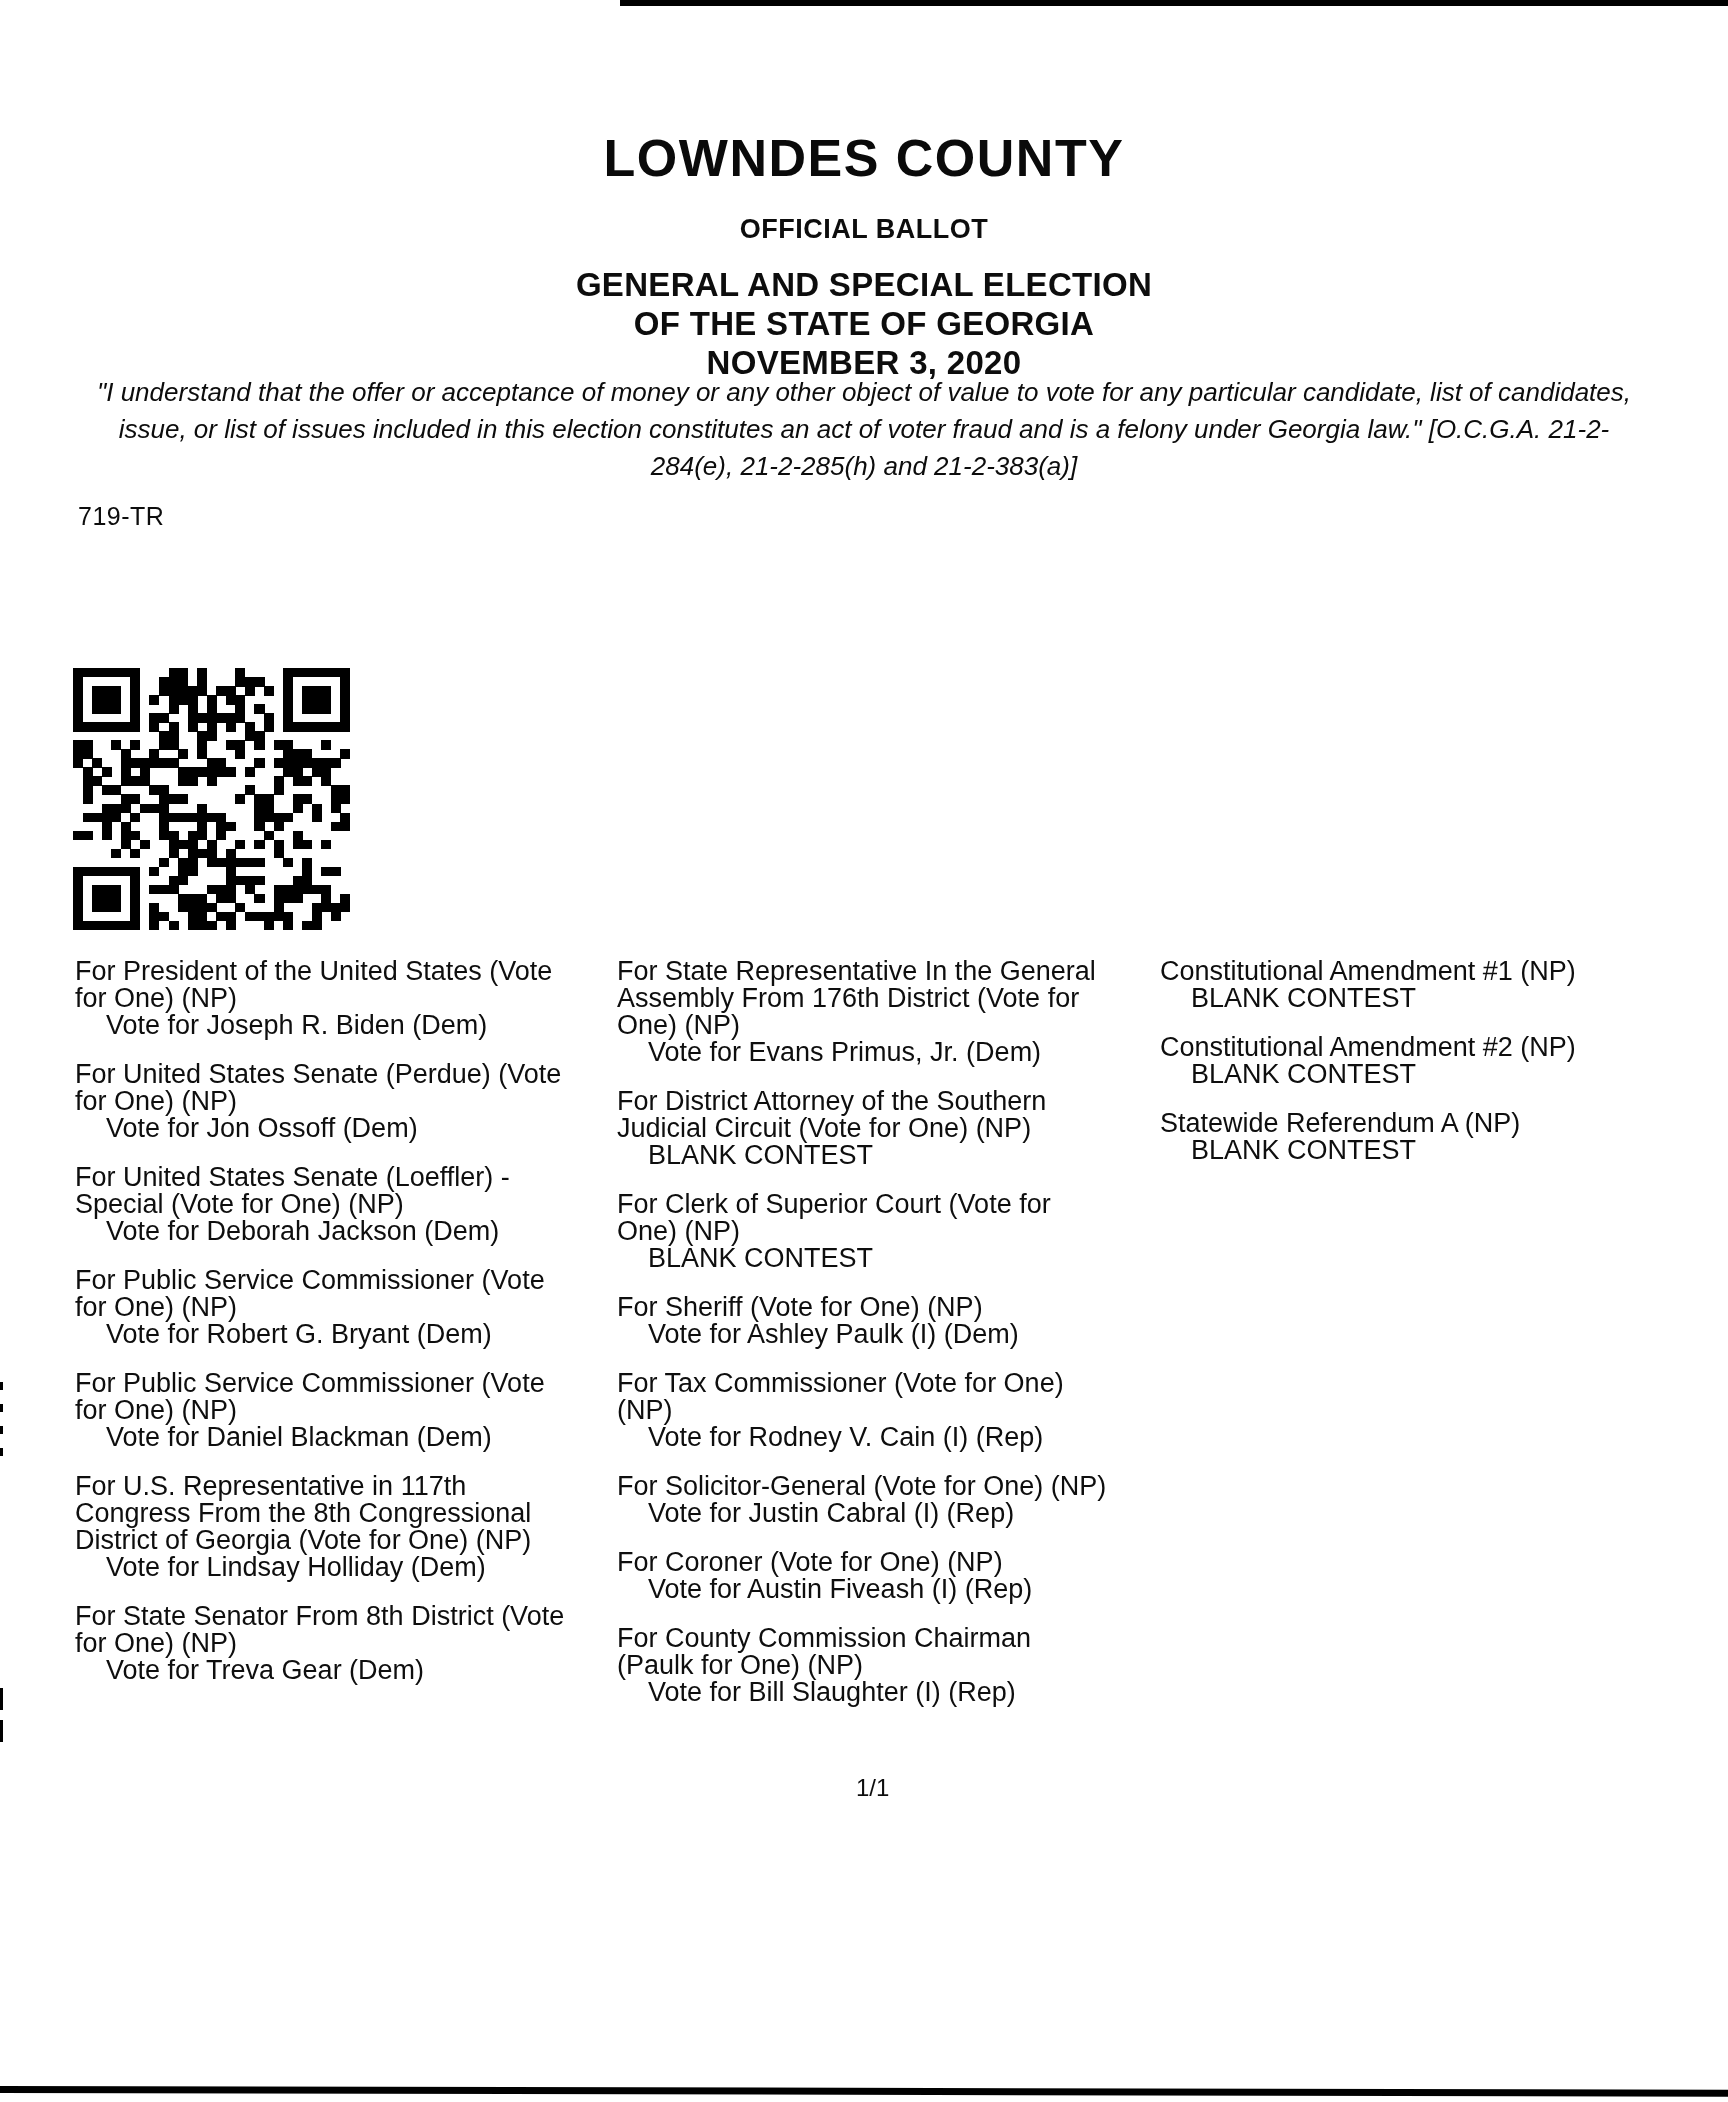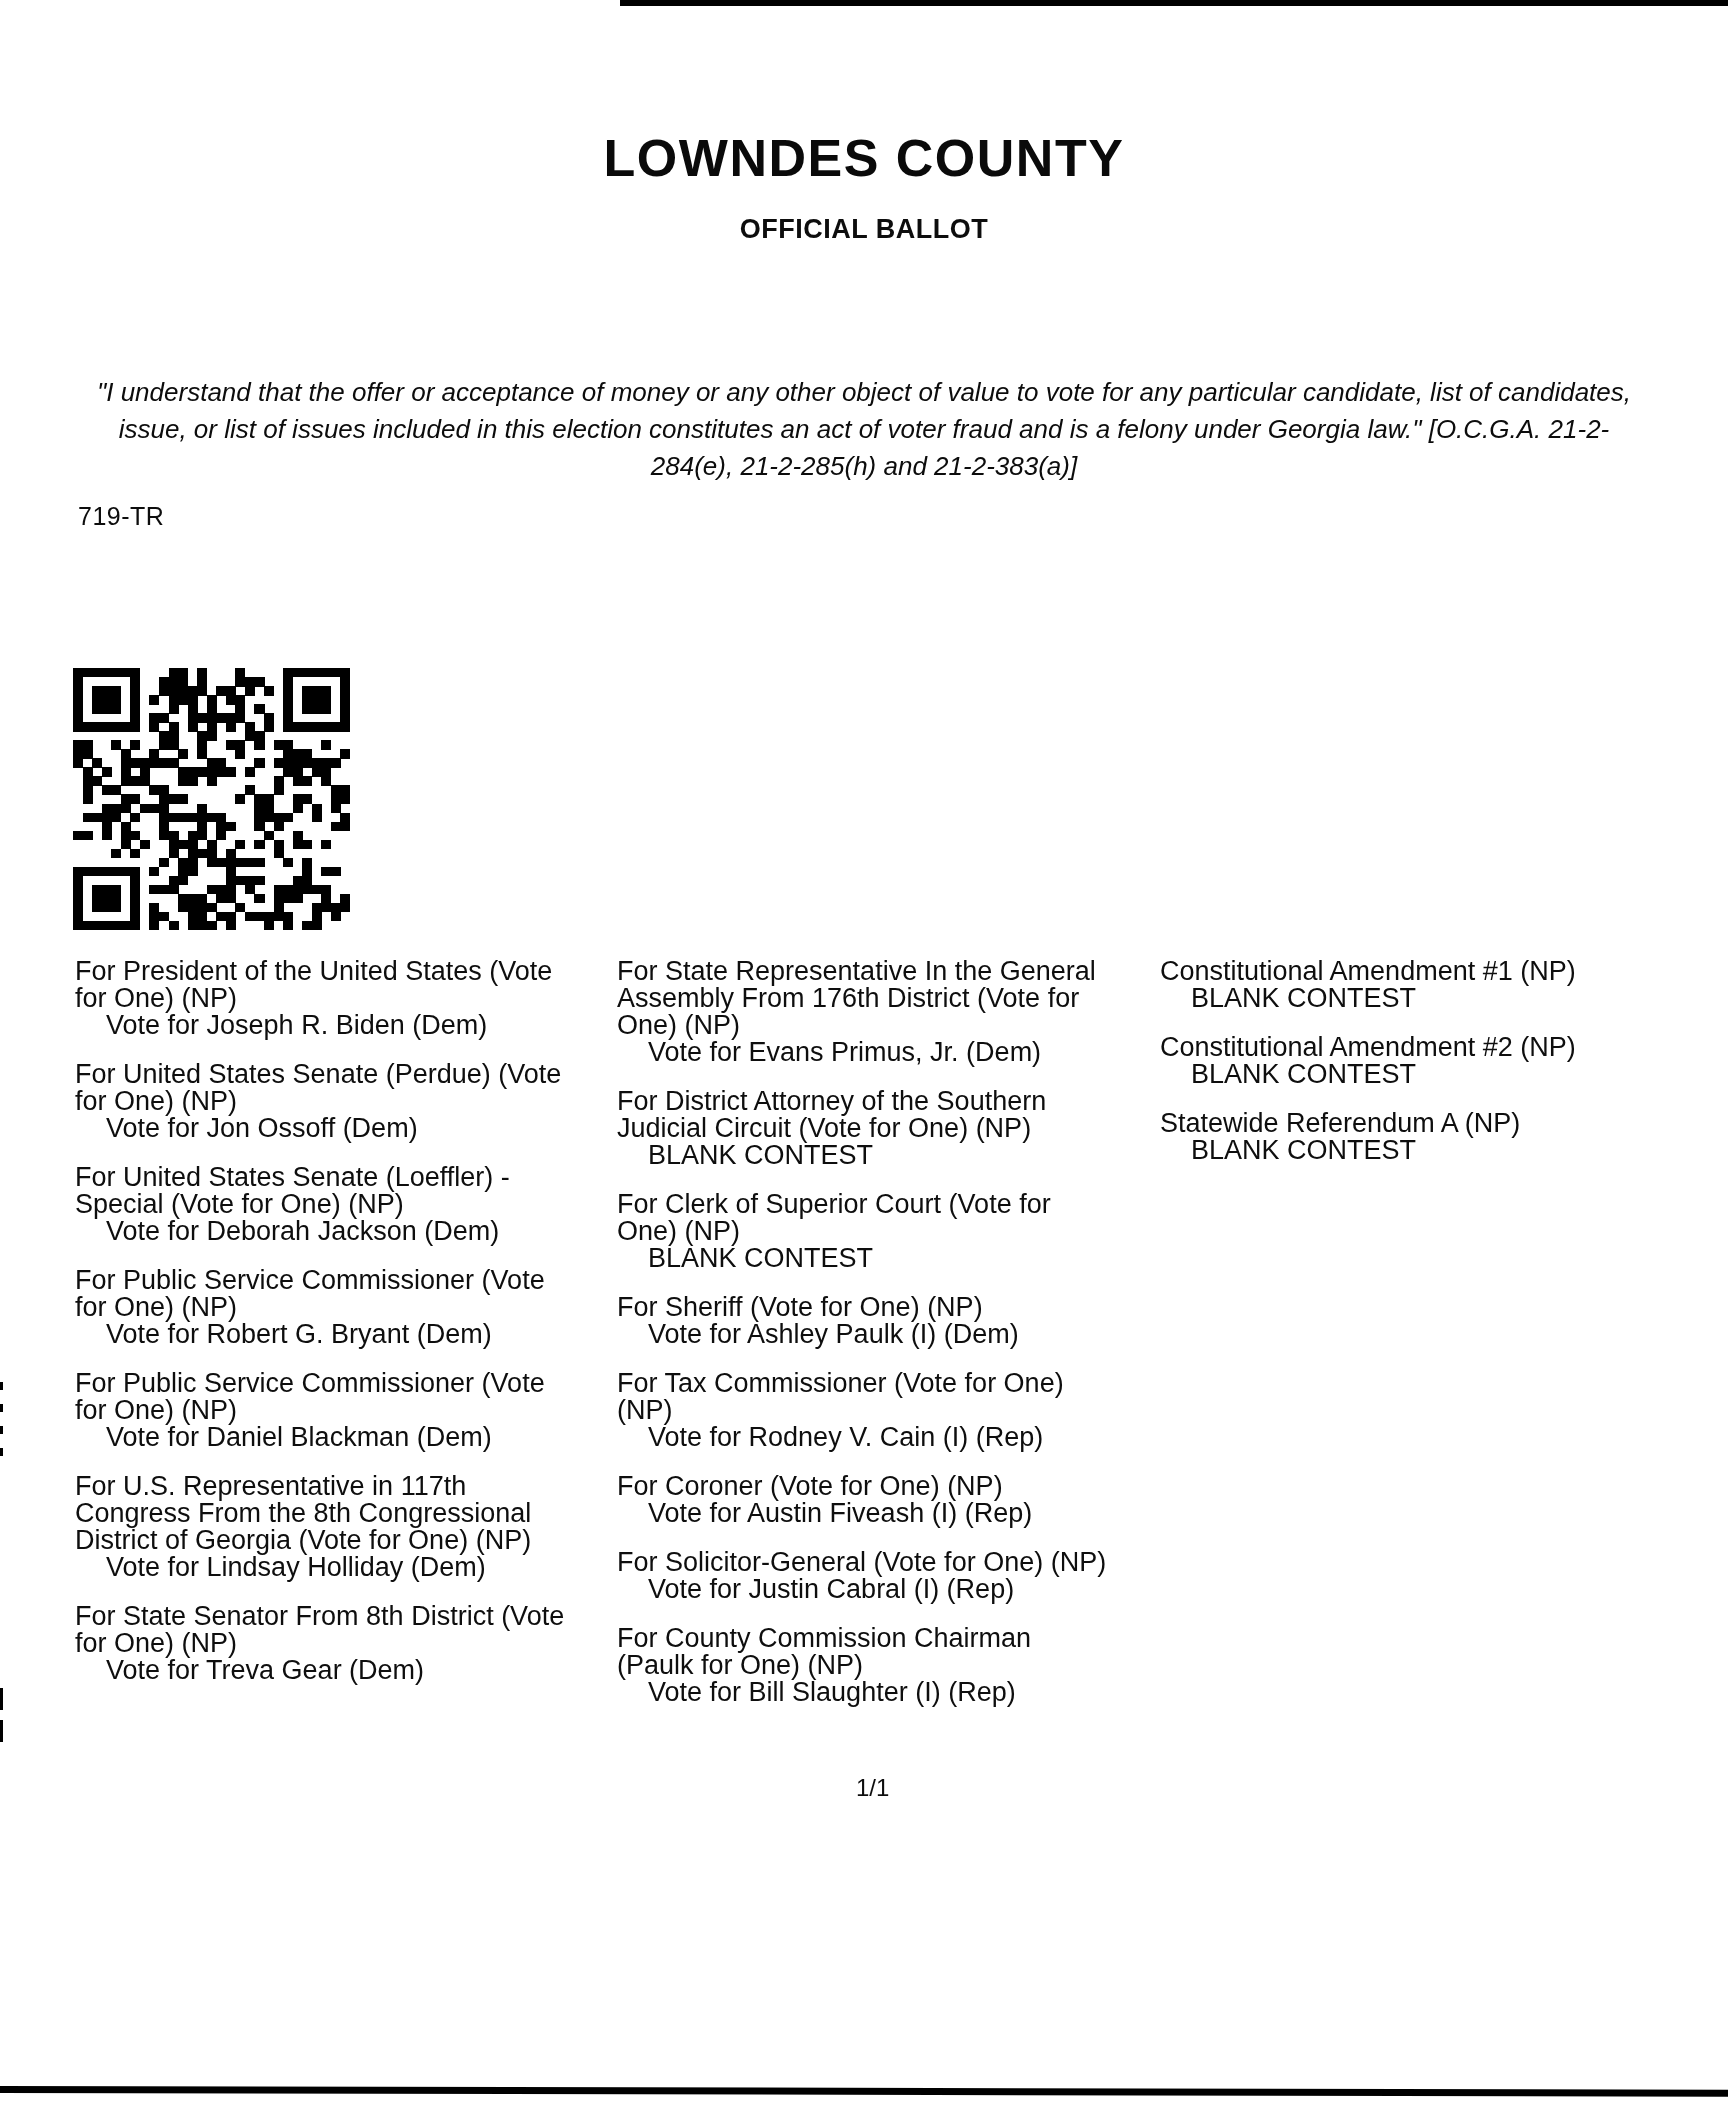--- a/index.html
+++ b/index.html
@@ -84,20 +84,25 @@
 </head>
 <body>
 
 <div class="page">
 
   <div class="scan-line-top"></div>
 
   <div class="ballot-header">
     <div class="county-title">LOWNDES COUNTY</div>
     <div class="ballot-type">OFFICIAL BALLOT</div>
+    <div class="election-title">
+      <div>GENERAL AND SPECIAL ELECTION</div>
+      <div>OF THE STATE OF GEORGIA</div>
+      <div>NOVEMBER 3, 2020</div>
+    </div>
   </div>
 
   <div class="fraud-disclaimer">"I understand that the offer or acceptance of money or any other object of value to vote for any particular candidate, list of candidates, issue, or list of issues included in this election constitutes an act of voter fraud and is a felony under Georgia law." [O.C.G.A. 21-2-284(e), 21-2-285(h) and 21-2-383(a)]</div>
 
   <div class="precinct-code">719-TR</div>
 
   <div class="qr-code" id="qr">
       <svg viewBox="0 0 29 29" preserveAspectRatio="none" shape-rendering="crispEdges" fill="#000">
         <rect x="0" y="0" width="1.05" height="1.05"></rect>
         <rect x="1" y="0" width="1.05" height="1.05"></rect>
@@ -548,26 +553,26 @@
         </div>
         <div class="contest">
           <div class="contest-title">For Sheriff  (Vote for One) (NP)</div>
           <div class="contest-selection">Vote for Ashley Paulk (I) (Dem)</div>
         </div>
         <div class="contest">
           <div class="contest-title">For Tax Commissioner  (Vote for One) (NP)</div>
           <div class="contest-selection">Vote for Rodney V. Cain (I) (Rep)</div>
         </div>
         <div class="contest">
+          <div class="contest-title">For Solicitor-General  (Vote for One) (NP)</div>
+          <div class="contest-selection">Vote for Justin Cabral (I) (Rep)</div>
+        </div>
+        <div class="contest">
           <div class="contest-title">For Coroner  (Vote for One) (NP)</div>
           <div class="contest-selection">Vote for Austin Fiveash (I) (Rep)</div>
-        </div>
-        <div class="contest">
-          <div class="contest-title">For Solicitor-General  (Vote for One) (NP)</div>
-          <div class="contest-selection">Vote for Justin Cabral (I) (Rep)</div>
         </div>
         <div class="contest">
           <div class="contest-title">For County Commission Chairman  (Paulk for One) (NP)</div>
           <div class="contest-selection">Vote for Bill Slaughter (I) (Rep)</div>
         </div>
       </div>
     <div class="contest-column col-2">
         <div class="contest">
           <div class="contest-title">Constitutional Amendment #1 (NP)</div>
           <div class="contest-selection">BLANK CONTEST</div>

